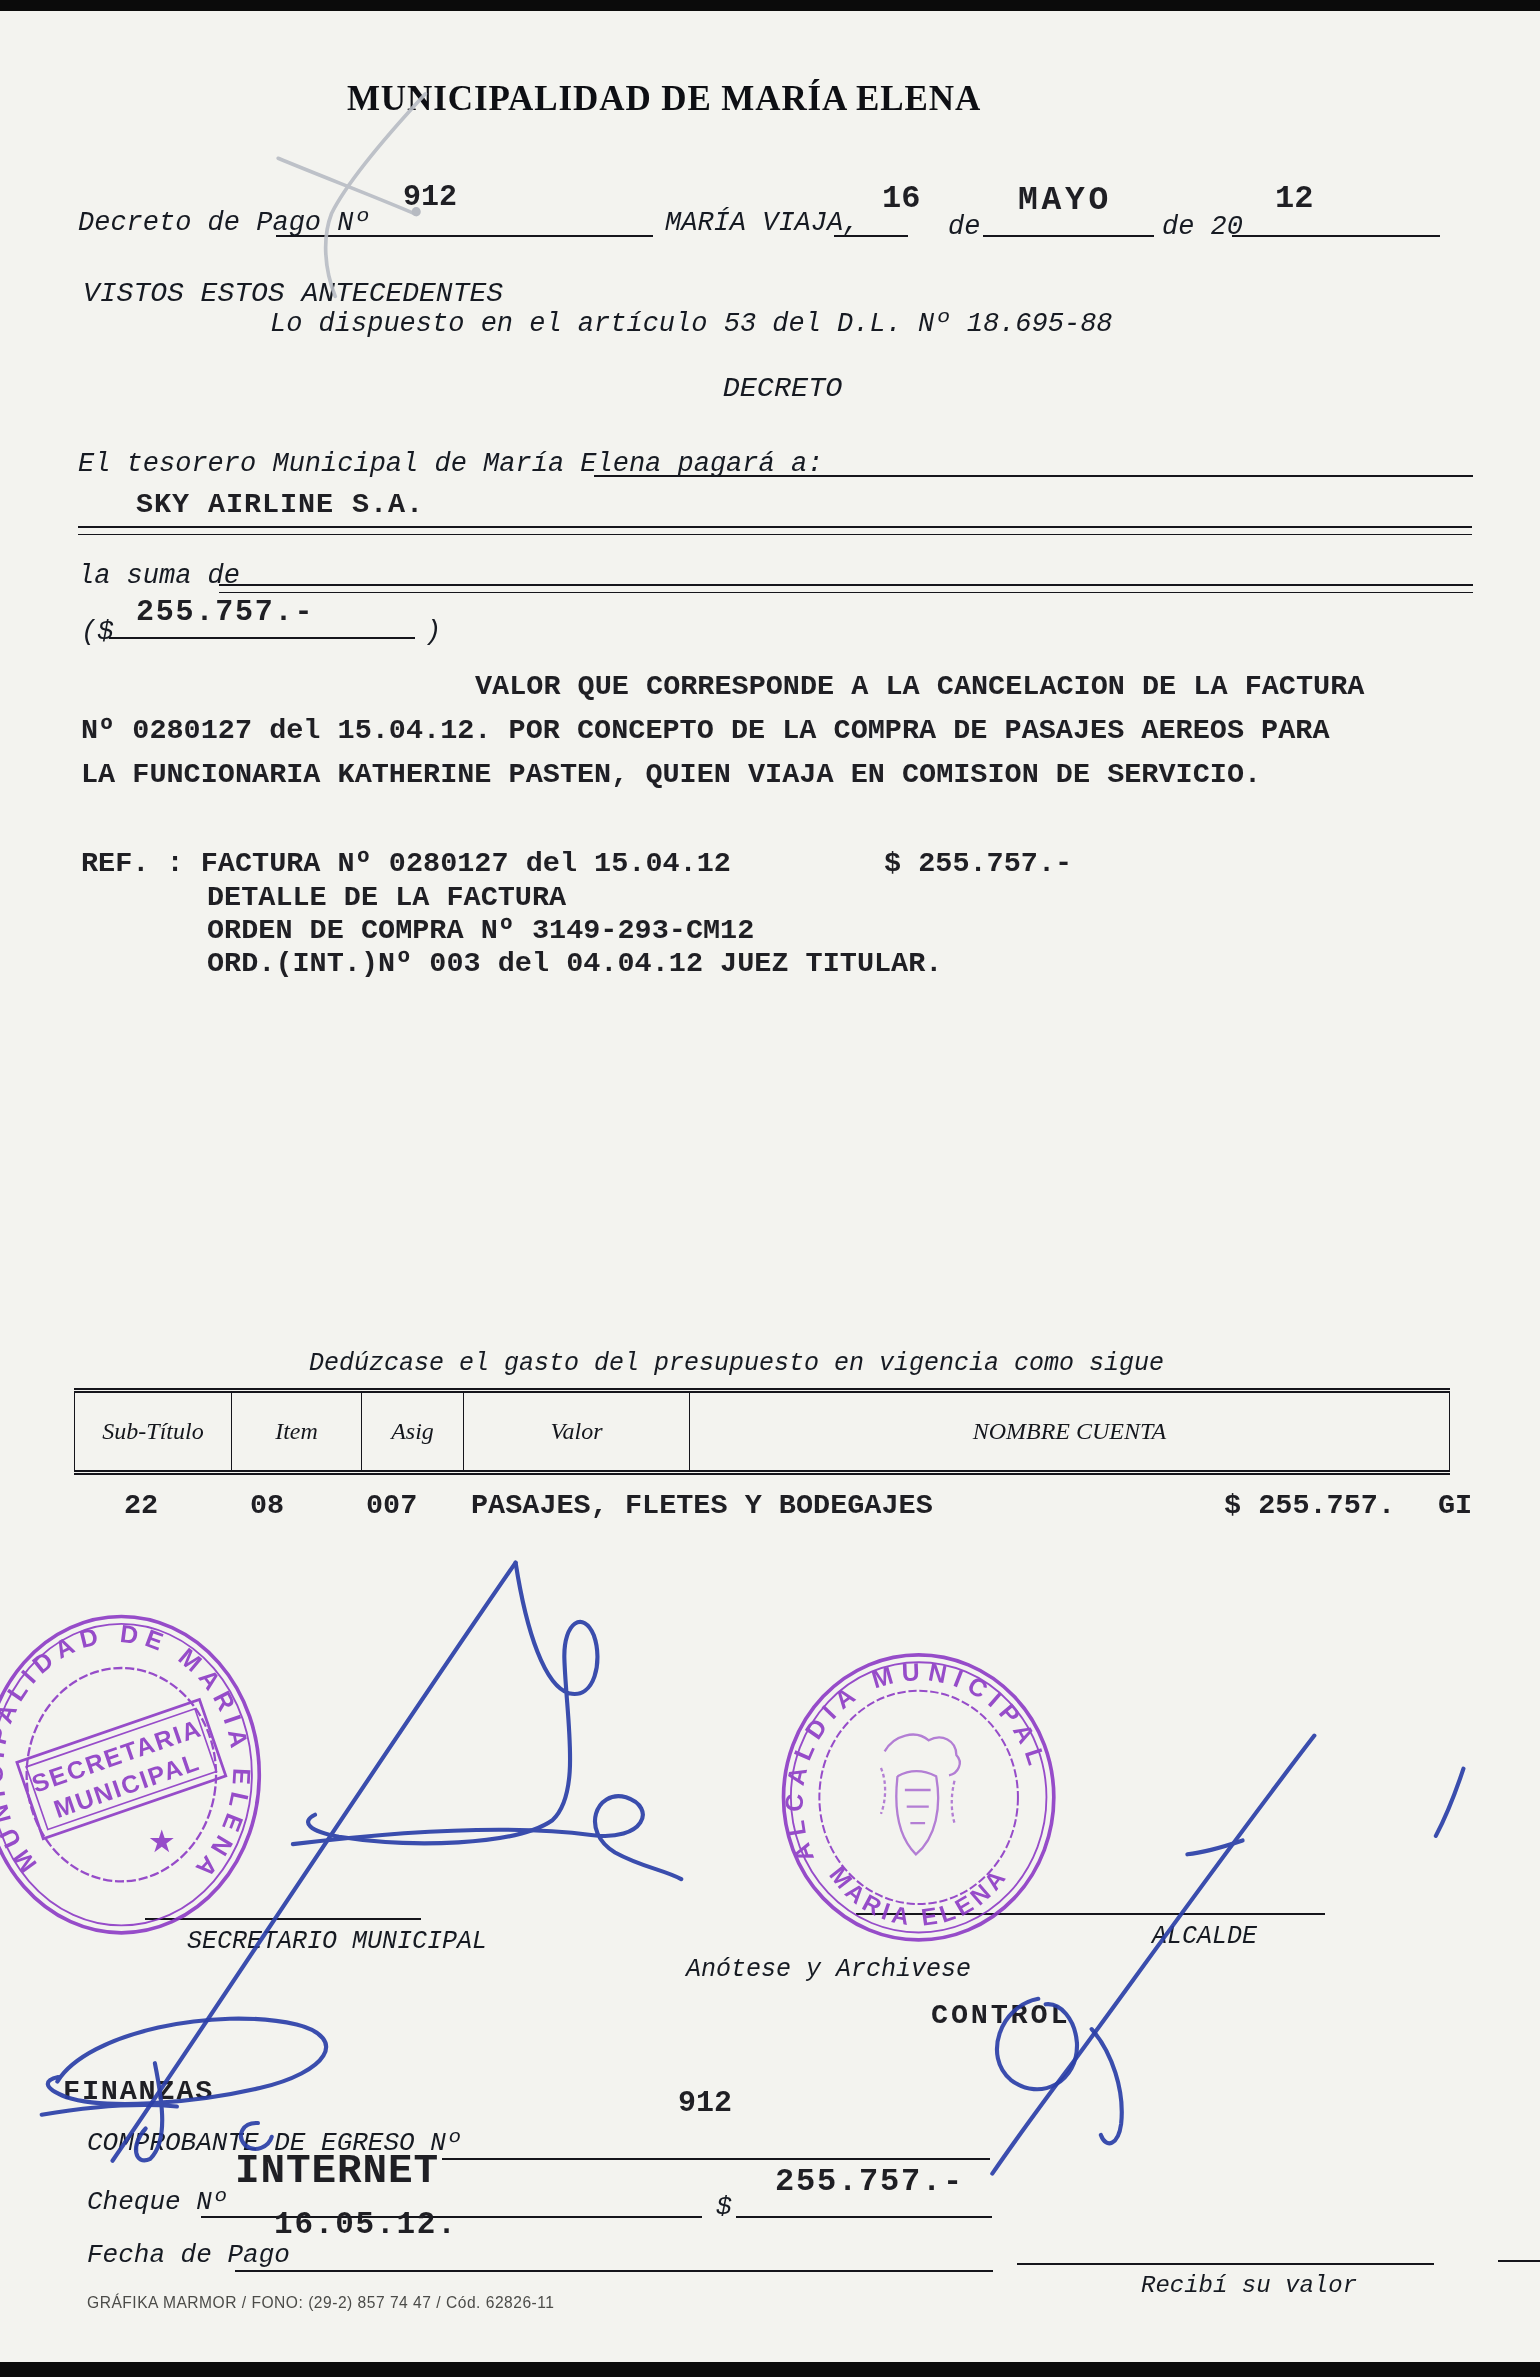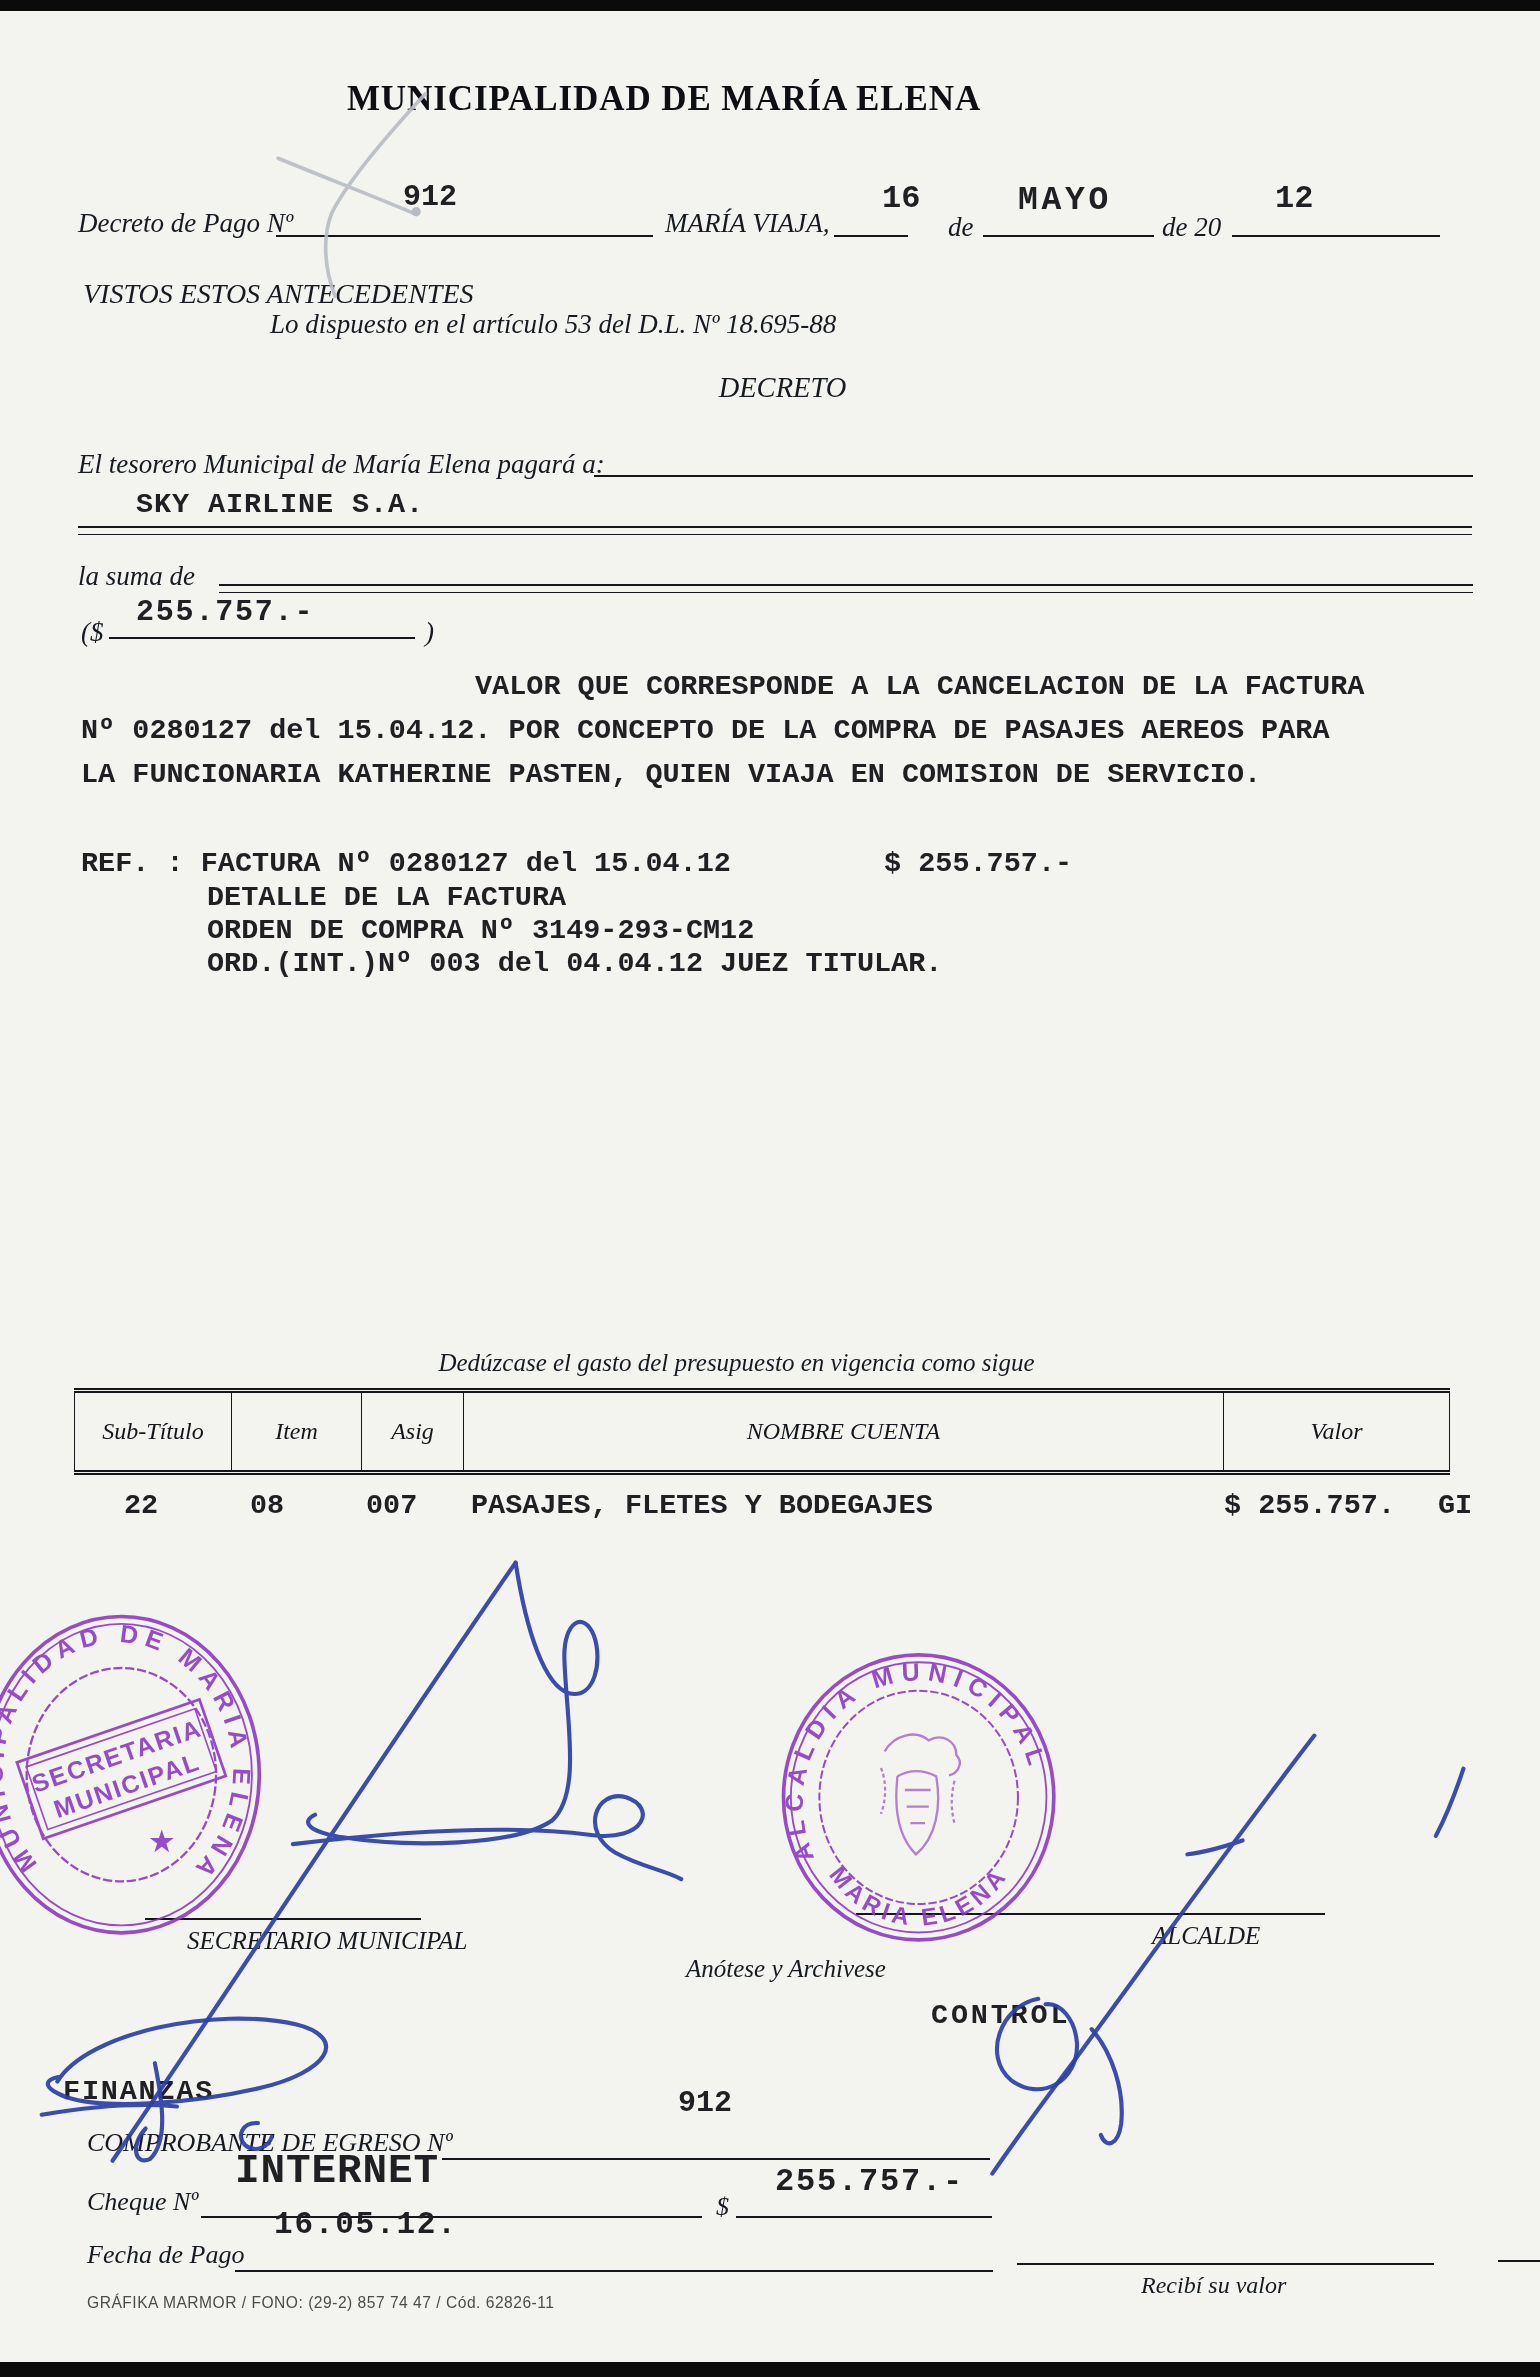--- a/index.html
+++ b/index.html
@@ -1,21 +1,21 @@
 <!DOCTYPE html>
 <html style="font-size:14.7px"><head>
 <meta charset="utf-8">
 <style>
   html,body{margin:0;padding:0;background:#d8d8d4;}
   #page{position:relative;width:1541px;height:2377px;overflow:hidden;
         background:radial-gradient(ellipse at 35% 25%, #f7f7f4 0%, #f2f2ee 55%, #ebecе7 100%);
         background-color:#f3f3ef;
         font-family:"Liberation Serif", serif;}
   .abs{position:absolute;}
-  .it{font-family:Liberation Serif, serif;font-style:italic;color:#161a22;font-size:27px;white-space:nowrap;z-index:10;}
+  .it{font-family:Liberation Mono, monospace;font-style:italic;color:#161a22;font-size:27px;white-space:nowrap;z-index:10;}
   .tw{font-family:"Liberation Mono","DejaVu Sans Mono",monospace;font-weight:600;color:#1f1f24;font-size:28.5px;white-space:nowrap;z-index:10;}
   .twb{font-weight:700;font-size:30px;}
   .ln{border-bottom:2.8px solid #15151b;height:0;z-index:9;}
   .dln{height:5.5px;border-top:2.8px solid #15151b;border-bottom:1.8px solid #15151b;z-index:9;}
   .title{font-family:"Liberation Serif",serif;font-weight:700;font-size:35px;letter-spacing:0.9px;color:#0e0f14;text-align:center;white-space:nowrap;z-index:10;}
   .bar{background:#0b0b0b;z-index:40;}
   #budget-table{position:absolute;left:74px;top:1388px;width:1376px;height:77px;display:flex;
       border-top:5.5px double #15151b;border-bottom:5.5px double #15151b;z-index:10;}
   #budget-table .cell{border-left:1.8px solid #15151b;display:flex;align-items:center;justify-content:center;
       font-style:italic;font-size:24px;color:#14161c;}
@@ -74,22 +74,22 @@
   <div class="abs tw" style="left:884px;top:847px;">$ 255.757.-</div>
   <div class="abs tw" style="left:207px;top:881px;">DETALLE DE LA FACTURA</div>
   <div class="abs tw" style="left:207px;top:914px;">ORDEN DE COMPRA Nº 3149-293-CM12</div>
   <div class="abs tw" style="left:207px;top:947px;">ORD.(INT.)Nº 003 del 04.04.12 JUEZ TITULAR.</div>
 
   <div class="abs it" style="left:0;top:1349px;width:1473px;text-align:center;font-size:25px;">Dedúzcase el gasto del presupuesto en vigencia como sigue</div>
   <div id="budget-table">
     <div class="cell" style="width:156px;">Sub-Título</div>
     <div class="cell" style="width:129px;">Item</div>
     <div class="cell" style="width:101px;text-align:center;">Asig</div>
+    <div class="cell" style="flex:1;">Valor</div>
     <div class="cell" style="width:759px;">NOMBRE CUENTA</div>
-    <div class="cell" style="flex:1;">Valor</div>
   </div>
 
   <div class="abs tw" style="left:124px;top:1489px;">22</div>
   <div class="abs tw" style="left:250px;top:1489px;">08</div>
   <div class="abs tw" style="left:366px;top:1489px;">007</div>
   <div class="abs tw" style="left:471px;top:1489px;">PASAJES, FLETES Y BODEGAJES</div>
   <div class="abs tw" style="left:1224px;top:1489px;">$ 255.757.</div>
   <div class="abs tw" style="left:1438px;top:1489px;">GI</div>
 
   <svg class="stampsvg" style="left:-23px;top:1611px;" width="308" height="331" viewBox="0 0 335 360">

